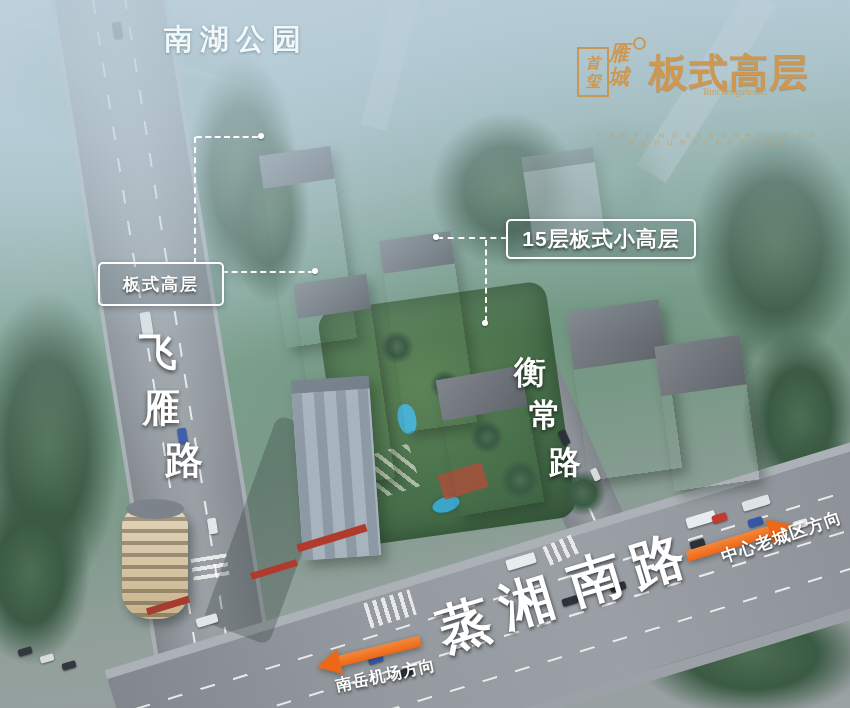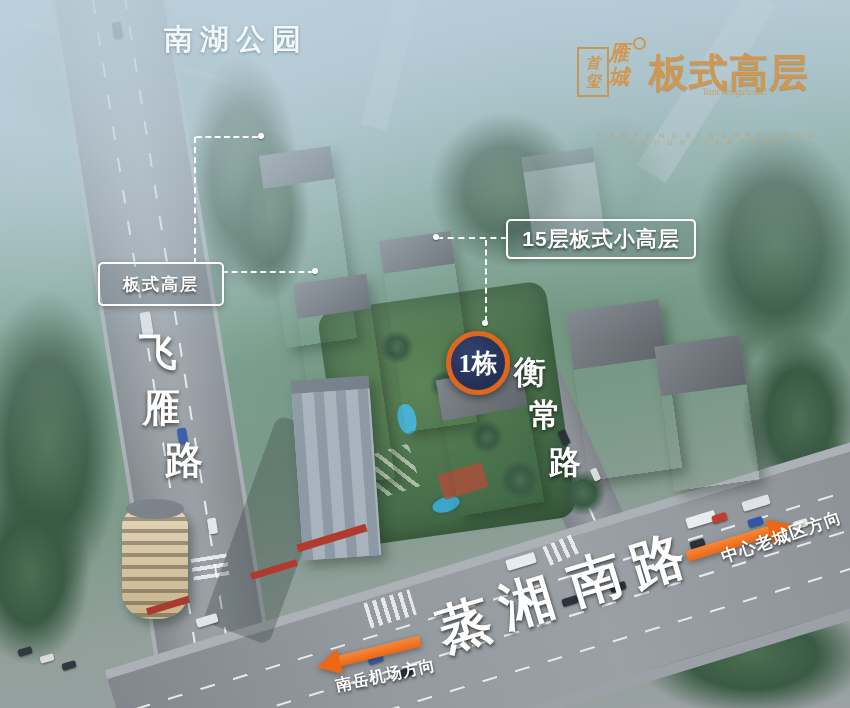--- a/index.html
+++ b/index.html
@@ -213,23 +213,20 @@
   <div class="dash-v" style="left:485px;top:240px;height:82px;"></div>
   <div class="dot" style="left:482px;top:320px;"></div>
 
   <div class="callout" style="left:98px;top:262px;width:122px;height:40px;font-size:17px;letter-spacing:2px;">
     <span>板式高层</span>
   </div>
   <div class="callout" style="left:506px;top:219px;width:186px;height:36px;font-size:21px;letter-spacing:1px;">
     <span>15层板式小高层</span>
   </div>
 
-  <div class="badge" style="left:446px;top:331px;">
-    <span>1栋</span>
-    </div>
 
   <span class="roadchar" style="left:139px;top:333px;font-size:38px;">飞</span>
   <span class="roadchar" style="left:142px;top:389px;font-size:38px;">雁</span>
   <span class="roadchar" style="left:165px;top:441px;font-size:38px;">路</span>
 
   <span class="roadchar" style="left:514px;top:356px;font-size:32px;">衡</span>
   <span class="roadchar" style="left:529px;top:399px;font-size:32px;">常</span>
   <span class="roadchar" style="left:549px;top:446px;font-size:32px;">路</span>
 
   <span class="roadchar" style="left:438px;top:598px;font-size:53px;transform:rotate(-17deg);">蒸</span>

